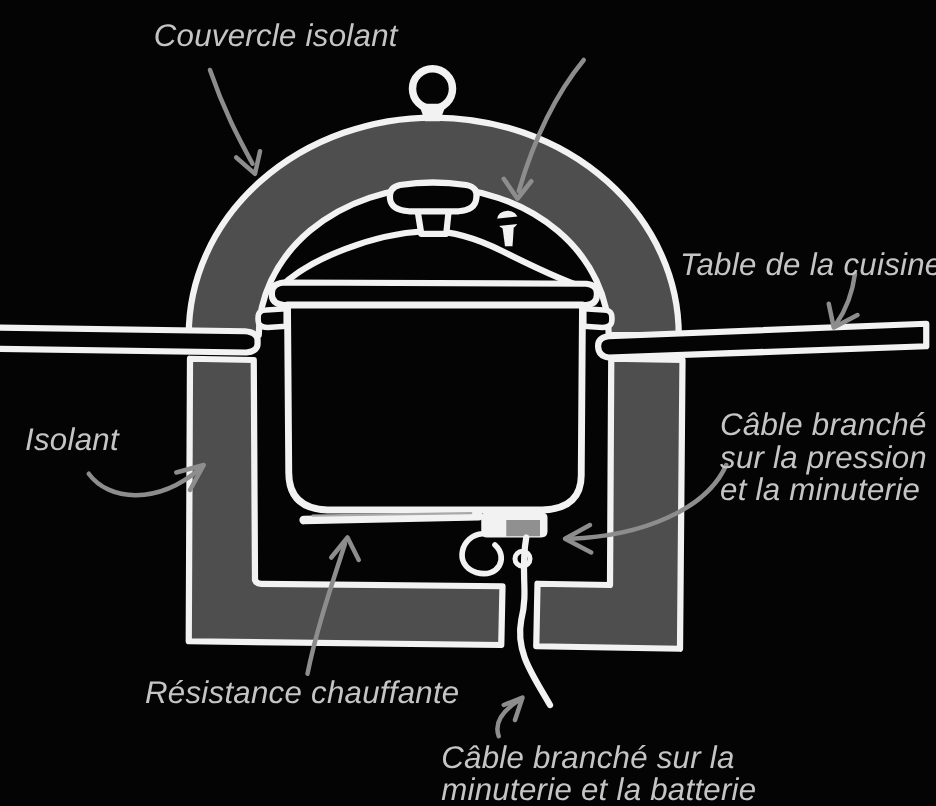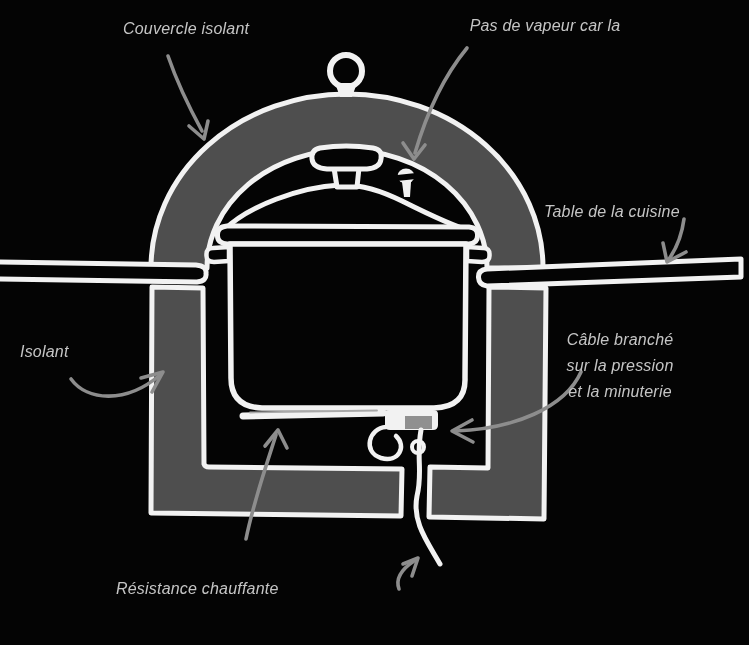--- a/index.html
+++ b/index.html
@@ -19,21 +19,21 @@
   #stage{position:absolute;inset:0;}
   svg{position:absolute;top:0;left:0;}
   .ins{fill:var(--insulation-fill);stroke:var(--line);stroke-width:5;stroke-linejoin:round;}
   .blk{fill:var(--background);stroke:var(--line);stroke-width:5;stroke-linejoin:round;stroke-linecap:round;}
   .wline{fill:none;stroke:var(--line);stroke-linecap:round;stroke-linejoin:round;}
   .wfill{fill:var(--line);stroke:none;}
   .arrow{fill:none;stroke:var(--arrow);stroke-width:3.6;stroke-linecap:round;stroke-linejoin:round;}
   .lbl{
     position:absolute;
     font-style:italic;
-    font-size:16px;
+    font-size:25px;
     line-height:26px;
     color:var(--label);
     white-space:nowrap;
     letter-spacing:.2px;
   }
 </style>
 </head>
 <body>
 
 <div id="stage">
@@ -103,28 +103,31 @@
     </g>
     <g>
       <path class="arrow" d="M399,589 C395,578 402,569 414,561"></path>
       <path class="arrow" d="M403,564 L418,558 L412,576"></path>
     </g>
   </svg>
 
   <div class="lbl" style="left:123px;top:16px;">Couvercle isolant</div>
 
   <div class="lbl" style="left:450px;top:14px;width:190px;text-align:center;line-height:24px;">
-    <div>Pas de vapeur car la</div>
   </div>
 
   <div class="lbl" style="left:544px;top:184px;margin-top:15px;">Table de la cuisine</div>
 
   <div class="lbl" style="left:20px;top:339px;">Isolant</div>
 
-  <div class="lbl" style="left:540px;top:327px;width:160px;text-align:center;">
+  <div class="lbl" style="left:576px;top:327px;width:160px;text-align:center;">
     <div>Câble branché</div>
     <div>sur la pression</div>
     <div>et la minuterie</div>
   </div>
 
-  <div class="lbl" style="left:116px;top:541px;margin-top:35px;">Résistance chauffante</div>
+  <div class="lbl" style="left:116px;top:541px;">Résistance chauffante</div>
 
+  <div class="lbl" style="left:353px;top:593px;">
+    <div>Câble branché sur la</div>
+    <div>minuterie et la batterie</div>
+  </div>
 </div>
 
 </body></html>

